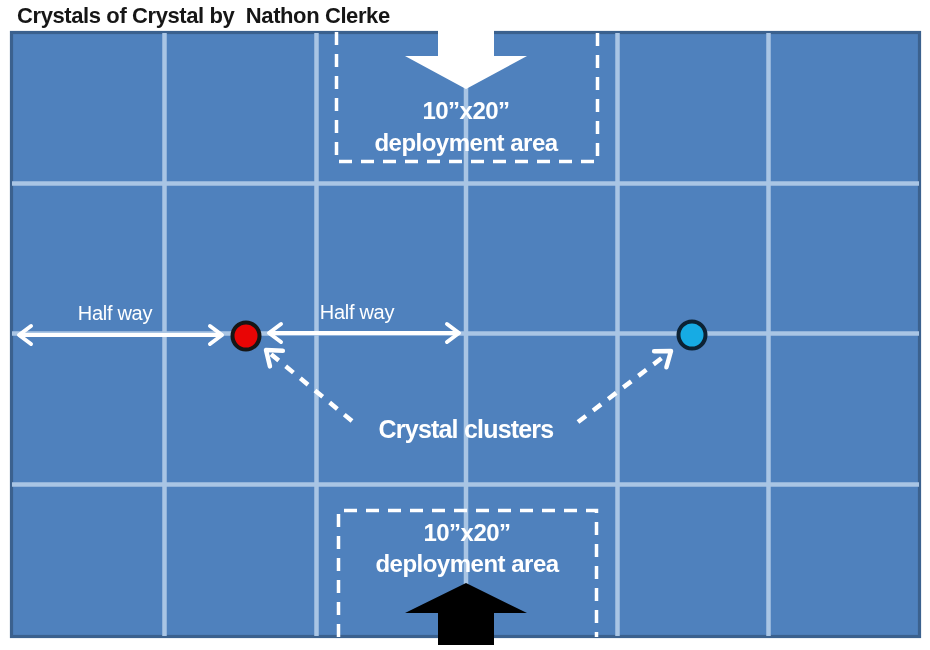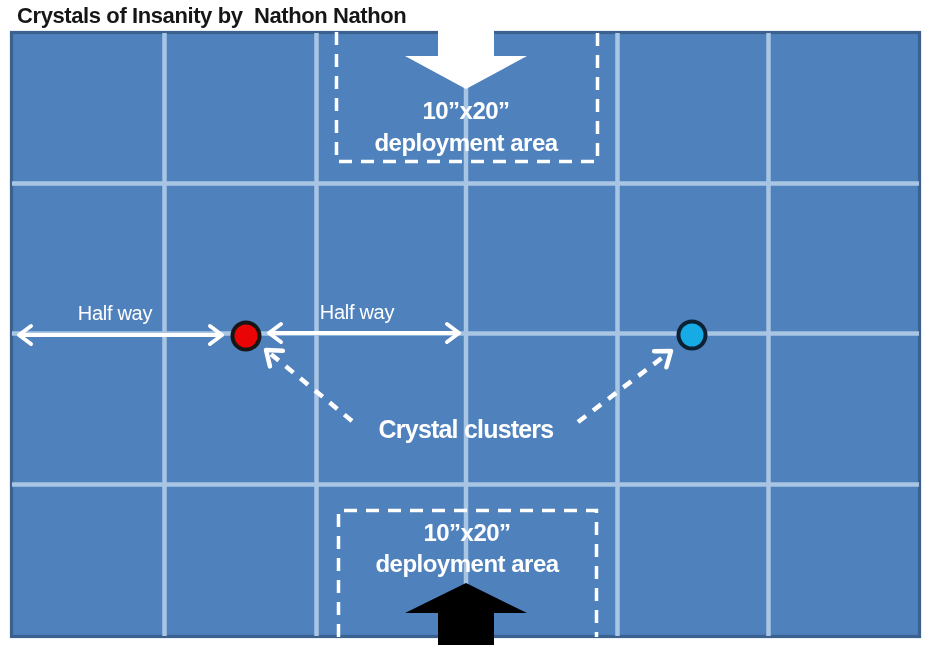--- a/index.html
+++ b/index.html
@@ -39,21 +39,21 @@
     font-size: 25px;
     font-weight: 700;
     letter-spacing: -0.8px;
   }
 </style>
 </head>
 <body>
 
 <div class="stage">
 
-  <div class="page-title">Crystals of Insanity by  Nathon Nathon</div>
+  <div class="page-title">Crystals of Crystal by  Nathon Clerke</div>
 
   <svg width="930" height="650" viewBox="0 0 930 650">
 
     <defs>
       <marker id="chevWhite" viewBox="0 0 24 24" refX="18" refY="12" markerWidth="6" markerHeight="6" markerUnits="strokeWidth" orient="auto-start-reverse">
         <path d="M6 3 L18 12 L6 21" fill="none" stroke-width="4" stroke-linecap="round" stroke-linejoin="round" stroke="#ffffff"></path>
       </marker>
       <clipPath id="boardClip">
         <rect x="12" y="33" width="907" height="603"></rect>
       </clipPath>

